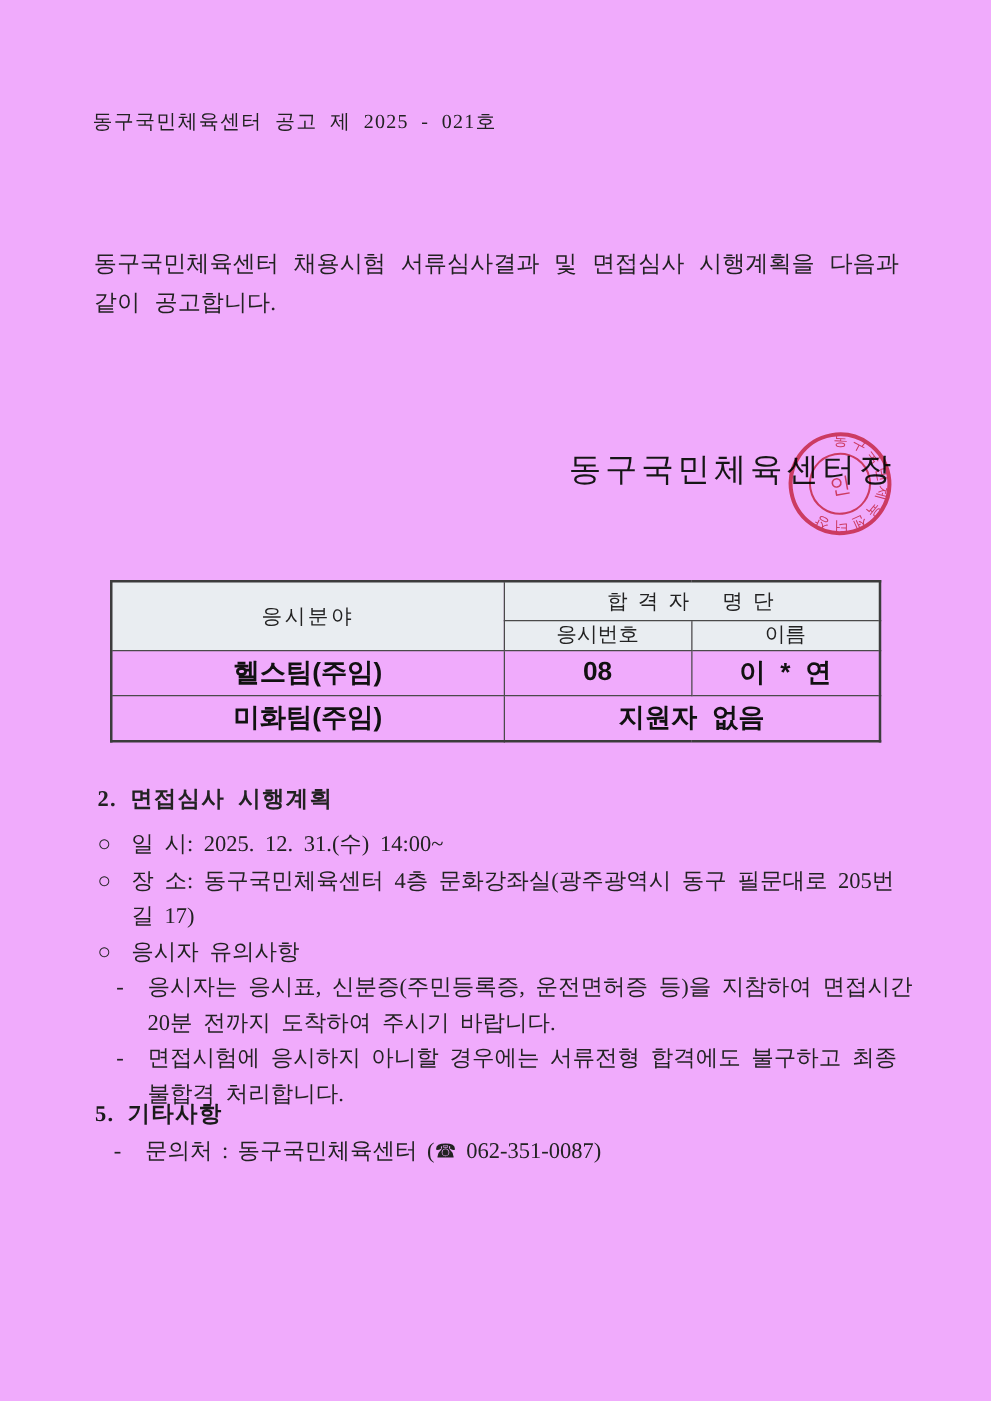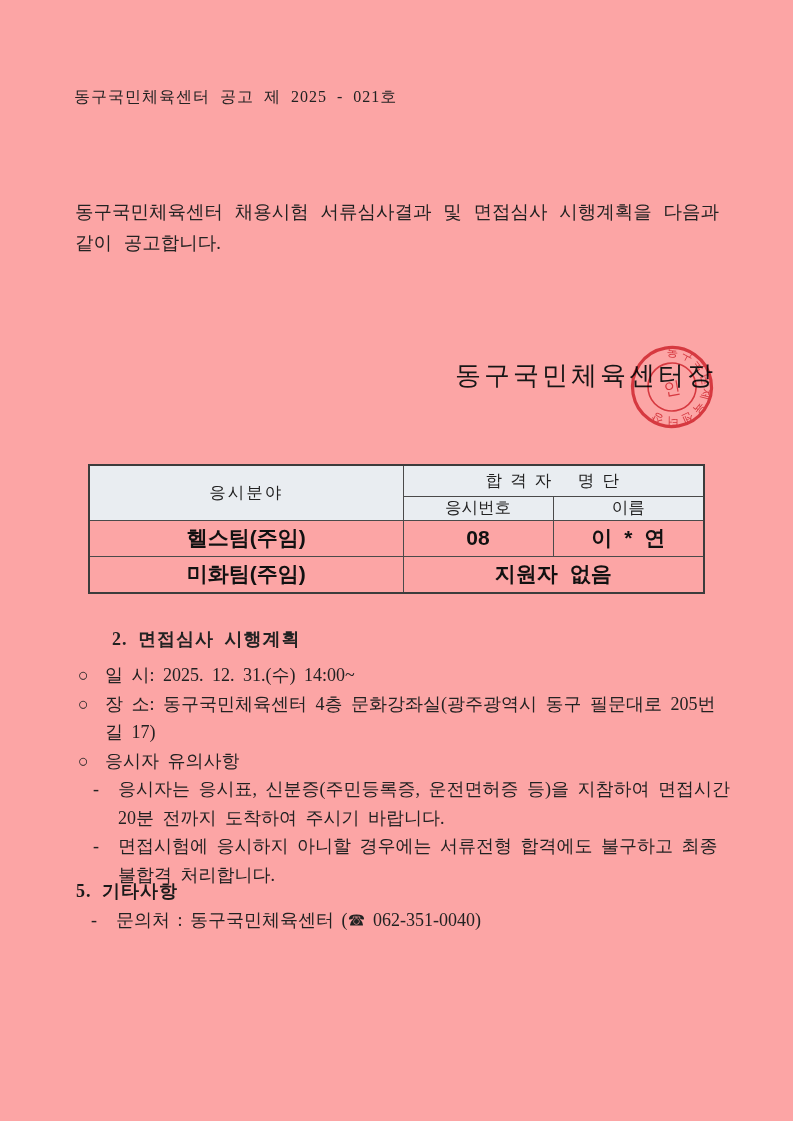--- a/index.html
+++ b/index.html
@@ -1,21 +1,21 @@
 <!DOCTYPE html>
 <html><head>
 <meta charset="utf-8">
 <style>
   * { margin:0; padding:0; box-sizing:border-box; }
   html,body { background:#888; }
   .page {
     position:relative;
     width:793px; height:1121px;
     margin:0 auto;
-    background:#fca5a5;
+    background:#f0abfc;
     font-family:"Liberation Serif","DejaVu Serif",serif;
     color:#1f1f1f;
     overflow:hidden;
   }
   .doc-no {
     position:absolute; left:74px; top:87px;
     font-size:16px; letter-spacing:1px; word-spacing:5px;
     color:#222;
   }
   .doc-title {
@@ -66,21 +66,20 @@
     font-family:"Liberation Sans","DejaVu Sans",sans-serif;
     font-weight:700; font-size:21px; color:#111; word-spacing:6px;
   }
   .sec2 {
     position:absolute; left:78px; top:627px; width:652px;
     font-size:18px; color:#222;
   }
   .sec2 .sec2-h {
     font-size:18px; font-weight:700; letter-spacing:1px; word-spacing:5px;
     margin-bottom:10px;
-    margin-left:34px;
   }
   .item { display:flex; line-height:28.5px; }
   .item .marker { flex:0 0 27px; }
   .item.sub { margin-left:15px; }
   .item.sub .marker { flex:0 0 25px; }
   .item .itext { flex:1; word-spacing:4px; }
   .contact-line {
     position:absolute; left:91px; top:906px; width:640px;
     font-size:18px; color:#222; display:flex; line-height:28px;
   }
@@ -160,16 +159,16 @@
     <div class="item sub">
       <span class="marker">-</span>
       <span class="itext">면접시험에 응시하지 아니할 경우에는 서류전형 합격에도 불구하고 최종 불합격 처리합니다.</span>
     </div>
   </div>
 
   <div class="sec-heading" id="sec3-heading">5. 기타사항</div>
 
   <div class="contact-line">
     <span class="marker">-</span>
-    <span class="itext">문의처 : 동구국민체육센터 (☎ 062-351-0040)</span>
+    <span class="itext">문의처 : 동구국민체육센터 (☎ 062-351-0087)</span>
   </div>
 
 </div>
 
 </body></html>

